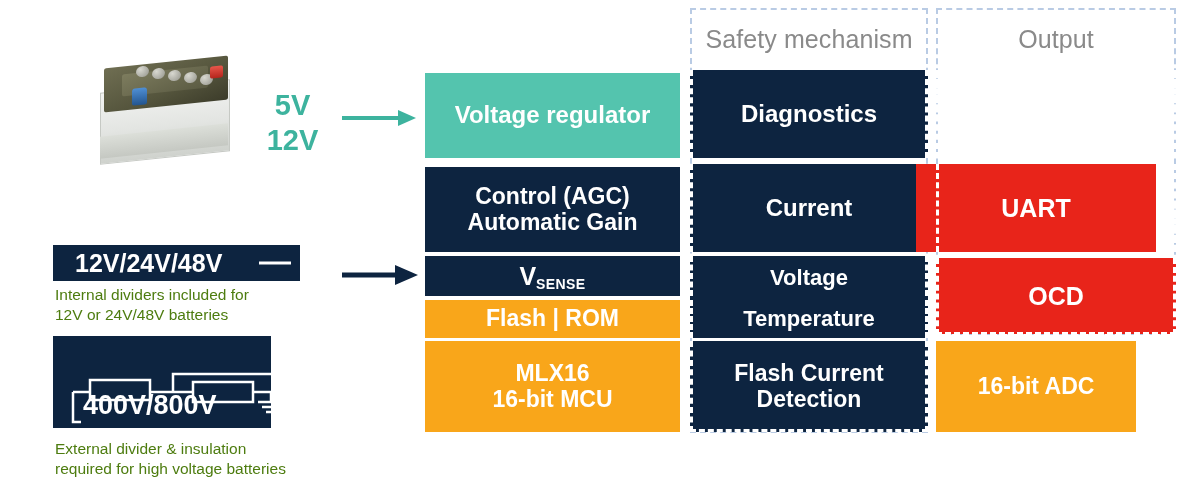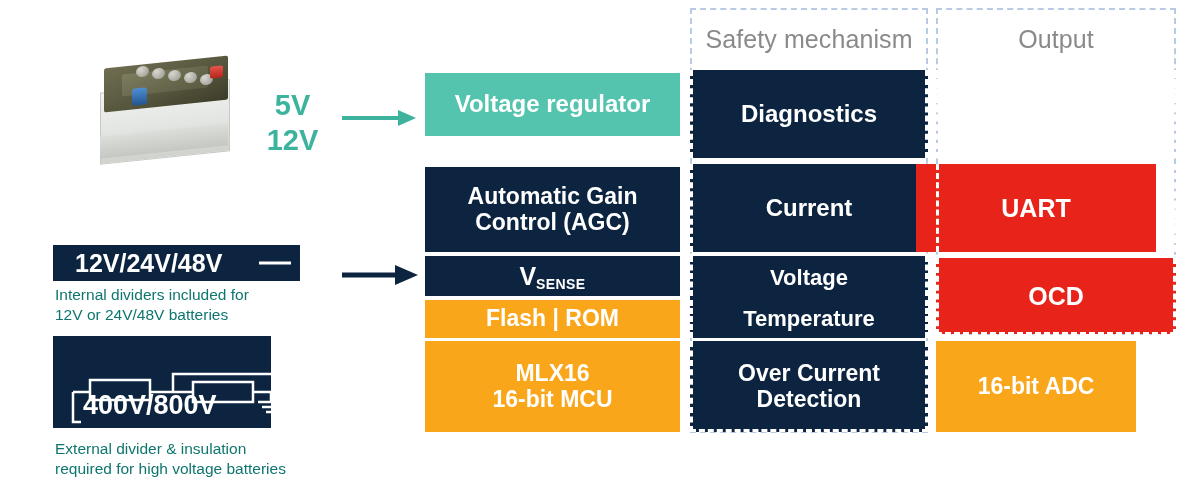--- a/index.html
+++ b/index.html
@@ -99,21 +99,21 @@
     text-align:center;line-height:1.22;
   }
   .arrow{position:absolute;}
 
   
   .infobox{position:absolute;background:#0d2440;box-sizing:border-box;padding-left:12px;}
   .infobox .bigtxt{
     position:absolute;color:#ffffff;font-weight:bold;white-space:nowrap;
   }
   .caption{
-    position:absolute;color:#0f766e;font-size:15.5px;line-height:1.32;
+    position:absolute;color:#4d7c0f;font-size:15.5px;line-height:1.32;
   }
 
   
   .vsense{display:inline-flex;align-items:baseline;}
   .vsense .v{font-size:25px;font-weight:bold;}
   .vsense .sub{font-size:14px;font-weight:bold;letter-spacing:.4px;position:relative;top:4px;}
 </style>
 </head>
 <body>
 
@@ -188,25 +188,25 @@
     <div>External divider &amp; insulation</div>
     <div>required for high voltage batteries</div>
   </div>
 
   <div class="colhdr" style="left:690px;top:18px;width:238px;height:42px;">Safety mechanism</div>
   <div class="colhdr" style="left:936px;top:18px;width:240px;height:42px;">Output</div>
 
   <div class="dashgroup" style="left:690px;top:8px;width:238px;height:425px;"></div>
   <div class="dashgroup" style="left:936px;top:8px;width:240px;height:327px;"></div>
 
-  <div class="blk teal" style="left:425px;top:73px;width:255px;height:63px;font-size:24px;">Voltage regulator</div>
+  <div class="blk teal" style="left:425px;top:73px;width:255px;height:85px;font-size:24px;">Voltage regulator</div>
 
   <div class="blk navy" style="left:425px;top:167px;width:255px;height:85px;font-size:23px;flex-direction:column;">
+    <span>Control (AGC)</span>
     <span>Automatic Gain</span>
-    <span>Control (AGC)</span>
   </div>
 
   <div class="blk navy" style="left:425px;top:256px;width:255px;height:40px;">
     <span class="vsense">
       <span class="v">V</span>
       <span class="sub">SENSE</span>
     </span>
   </div>
 
   <div class="blk amber" style="left:425px;top:300px;width:255px;height:38px;font-size:23px;">Flash | ROM</div>
@@ -222,21 +222,21 @@
   <div class="blk navy" style="left:690px;top:164px;width:238px;height:88px;font-size:24px;">Current</div>
   <div class="dashinner" style="left:690px;top:164px;width:238px;height:88px;"></div>
 
   <div class="blk navy" style="left:690px;top:256px;width:238px;height:44px;font-size:22px;">Voltage</div>
   <div class="dashinner" style="left:690px;top:256px;width:238px;height:40px;"></div>
 
   <div class="blk navy" style="left:690px;top:300px;width:238px;height:38px;font-size:22px;">Temperature</div>
   <div class="dashinner" style="left:690px;top:300px;width:238px;height:38px;"></div>
 
   <div class="blk navy" style="left:690px;top:341px;width:238px;height:91px;font-size:23px;flex-direction:column;">
-    <span>Over Current</span>
+    <span>Flash Current</span>
     <span>Detection</span>
   </div>
   <div class="dashinner btm" style="left:690px;top:341px;width:238px;height:91px;"></div>
 
   <div class="dashinner" style="left:936px;top:70px;width:240px;height:88px;"></div>
 
   <div class="blk red" style="left:916px;top:164px;width:240px;height:88px;font-size:25px;">UART</div>
   <div class="dashinner" style="left:936px;top:164px;width:240px;height:88px;"></div>
 
   <div class="blk red" style="left:936px;top:258px;width:240px;height:76px;font-size:25px;">OCD</div>

